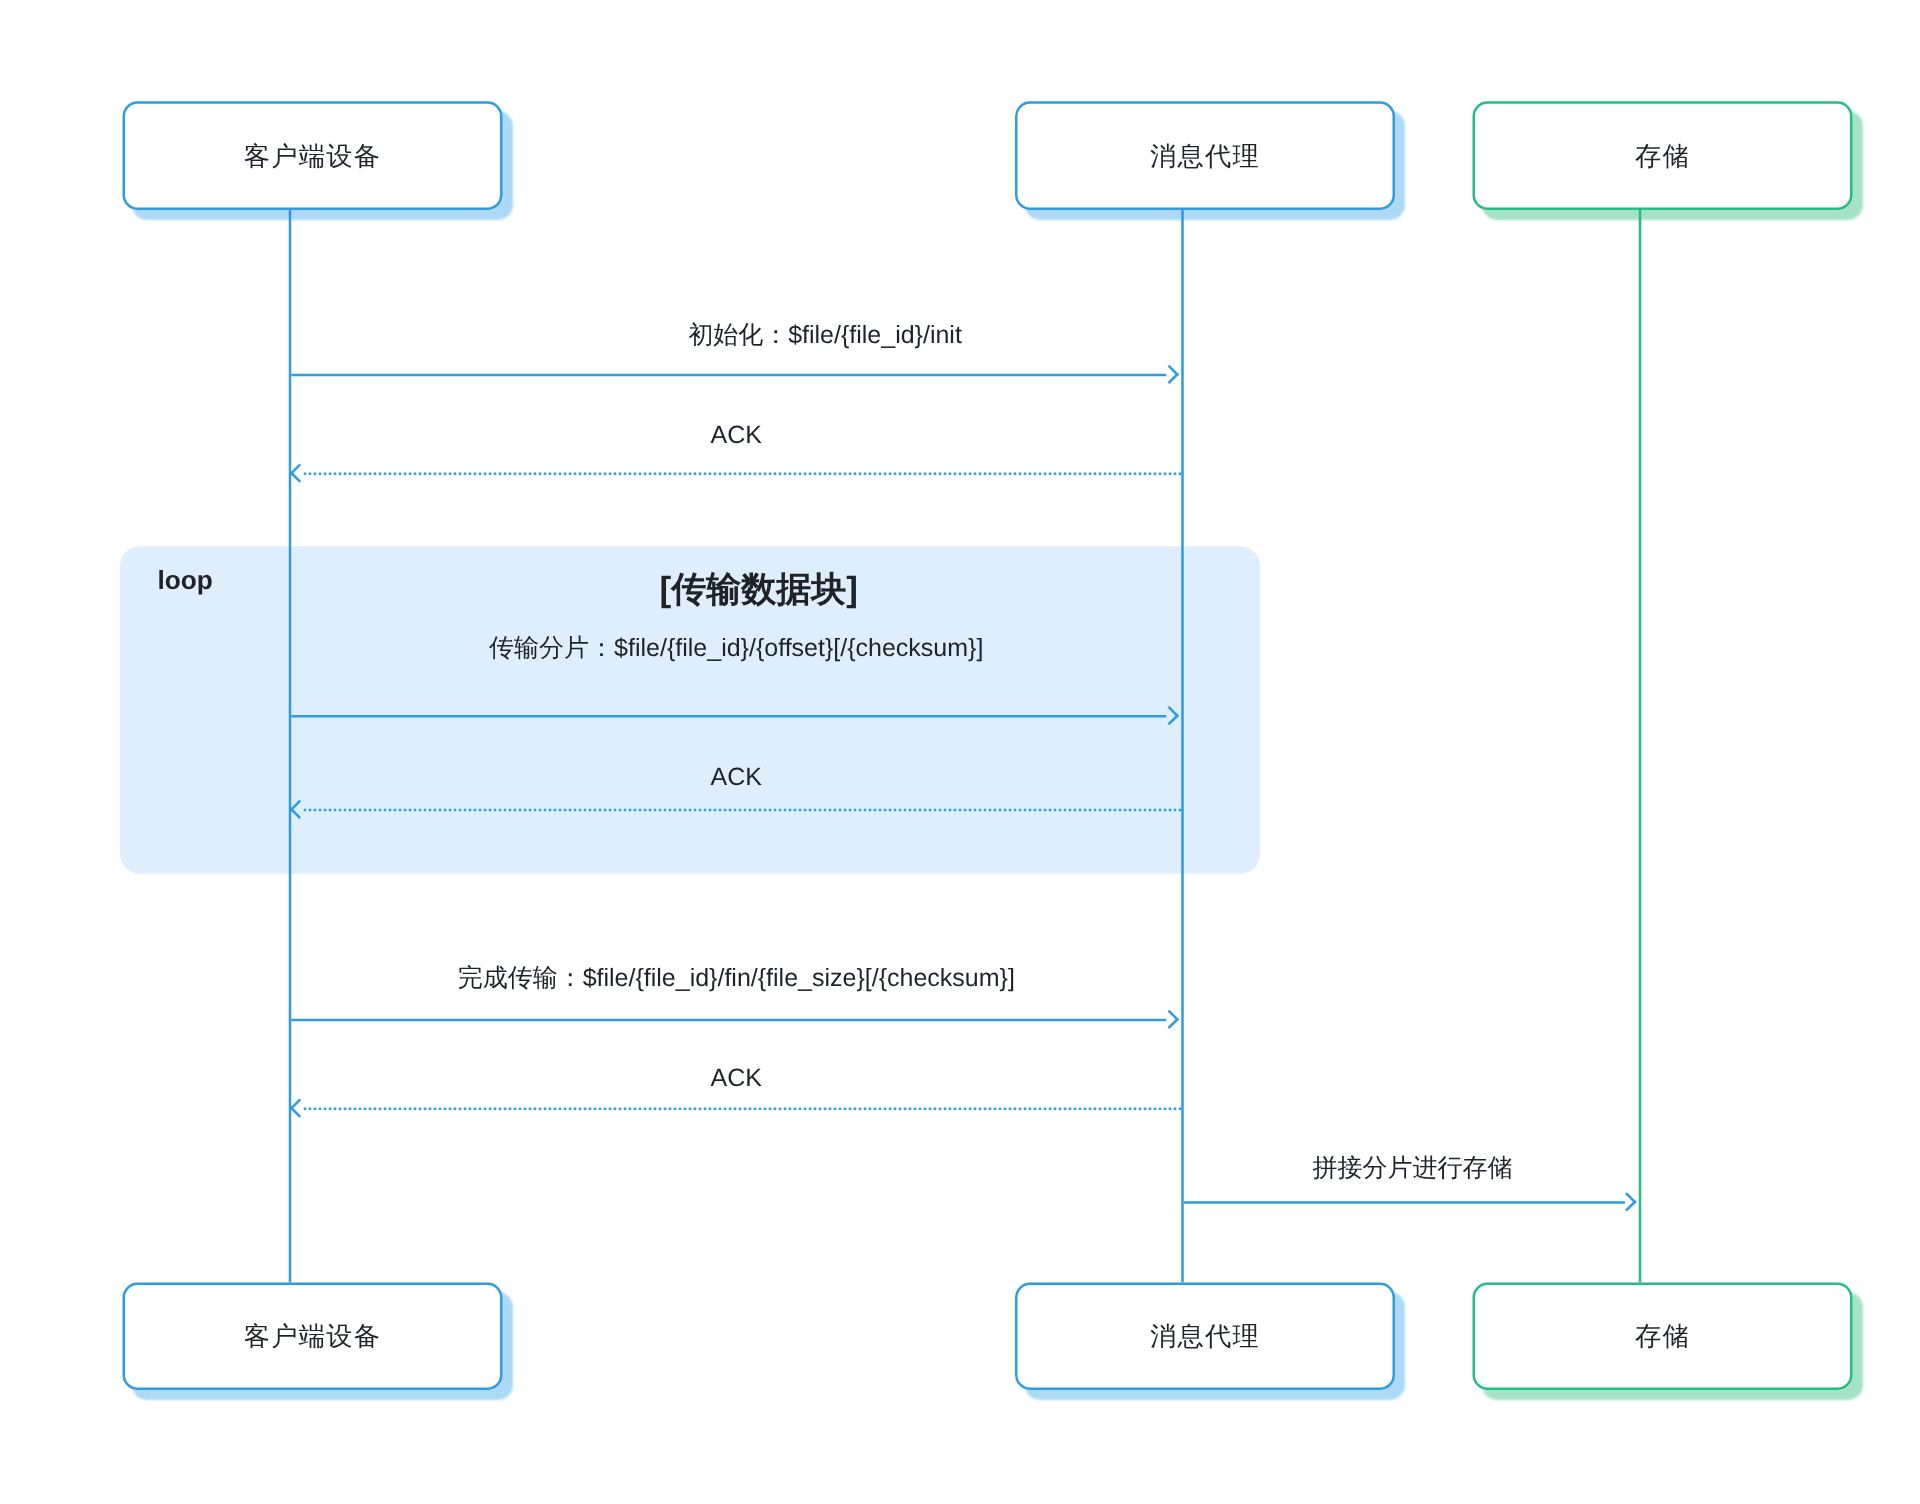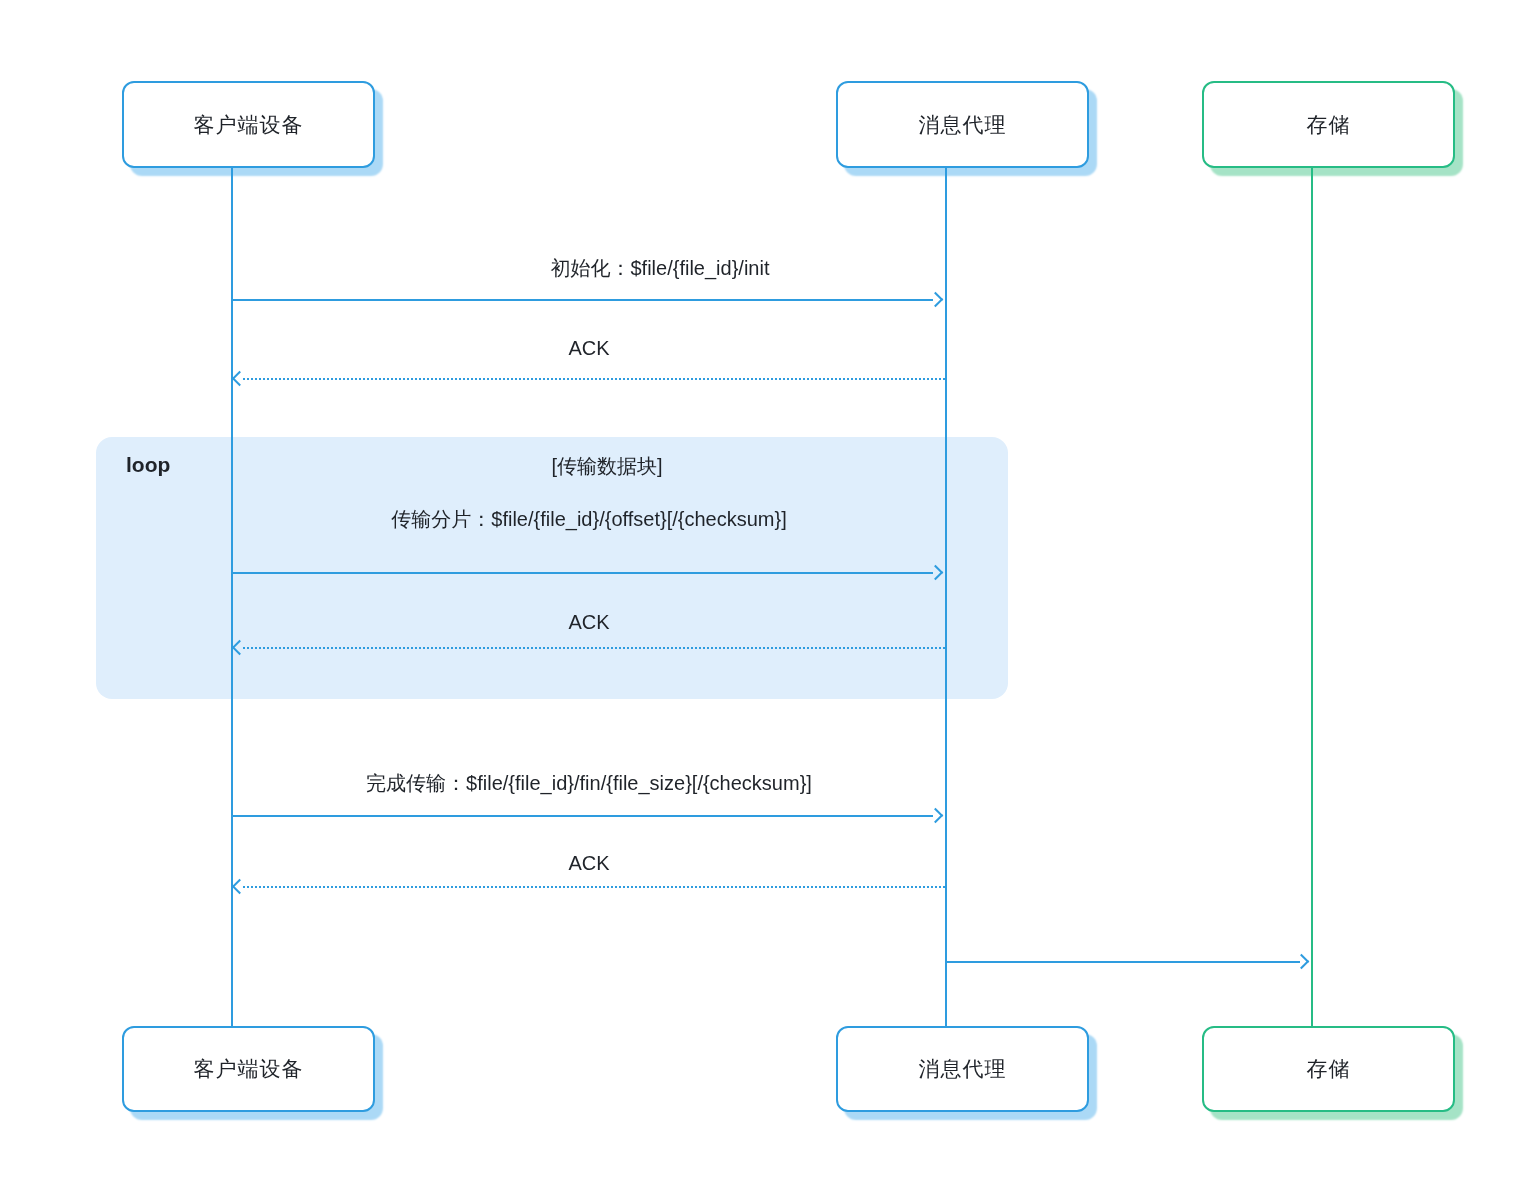--- a/index.html
+++ b/index.html
@@ -10,36 +10,36 @@
     --loop_background:#DFEEFC;
     --text:#1F2329;
   }
   html,body{margin:0;padding:0;background:#fff;}
   .canvas{
     position:relative;width:1536px;height:1203px;background:#ffffff;
     font-family:"Liberation Sans",sans-serif;color:var(--text);overflow:hidden;
   }
   
   .actor{
-    position:absolute;width:253px;height:87px;background:#ffffff;
+    position:absolute;width:304px;height:87px;background:#ffffff;
     border:2px solid var(--blue);border-radius:12px;
     box-shadow:8px 8px 2px var(--blue_shadow);
     display:flex;align-items:center;justify-content:center;
-    font-size:21px;letter-spacing:1px;box-sizing:border-box;margin-left:24px;
+    font-size:21px;letter-spacing:1px;box-sizing:border-box;
   }
   .actor.green{border-color:var(--green);box-shadow:8px 8px 2px var(--green_shadow);}
   
   .lifeline{position:absolute;top:168px;height:858px;width:2px;background:var(--blue);z-index:2;}
   .lifeline.green{background:var(--green);}
   
   .loop-box{position:absolute;left:96px;top:437px;width:912px;height:262px;
     background:var(--loop_background);border-radius:16px;z-index:1;}
   .loop-label{position:absolute;left:126px;top:453px;font-size:21px;font-weight:bold;z-index:3;}
   .loop-title{position:absolute;left:232px;top:453px;width:750px;text-align:center;
-    font-size:20px;font-weight:normal;z-index:3;}
+    font-size:28px;font-weight:bold;z-index:3;}
   
   .msg-label{position:absolute;font-size:20px;text-align:center;z-index:3;line-height:30px;}
   .msg-line{position:absolute;height:0;border-top:2px solid var(--blue);z-index:3;}
   .msg-line.dotted{border-top-style:dotted;}
   .chev{position:absolute;width:11px;height:11px;z-index:4;box-sizing:border-box;}
   .chev.right{border-top:2px solid var(--blue);border-right:2px solid var(--blue);transform:rotate(45deg);}
   .chev.left{border-top:2px solid var(--blue);border-left:2px solid var(--blue);transform:rotate(-45deg);}
 </style>
 </head>
 <body>
@@ -81,20 +81,21 @@
   <span class="chev left" style="left:234px;top:642px"></span>
 
   <div class="msg-label" style="left:232px;top:768px;width:714px">完成传输：$file/{file_id}/fin/{file_size}[/{checksum}]</div>
   <div class="msg-line" style="left:233px;top:815px;width:700px"></div>
   <span class="chev right" style="left:930px;top:810px"></span>
 
   <div class="msg-label" style="left:232px;top:848px;width:714px">ACK</div>
   <div class="msg-line dotted" style="left:243px;top:886px;width:702px"></div>
   <span class="chev left" style="left:234px;top:881px"></span>
 
+  <div class="msg-label" style="left:946px;top:920px;width:368px">拼接分片进行存储</div>
   <div class="msg-line" style="left:947px;top:961px;width:353px"></div>
   <span class="chev right" style="left:1296px;top:956px"></span>
 
   <div class="actor" style="left:98px;top:1026px;height:86px">
     <span>客户端设备</span>
   </div>
   <div class="actor" style="left:812px;top:1026px;height:86px">
     <span>消息代理</span>
   </div>
   <div class="actor green" style="left:1178px;top:1026px;height:86px">

